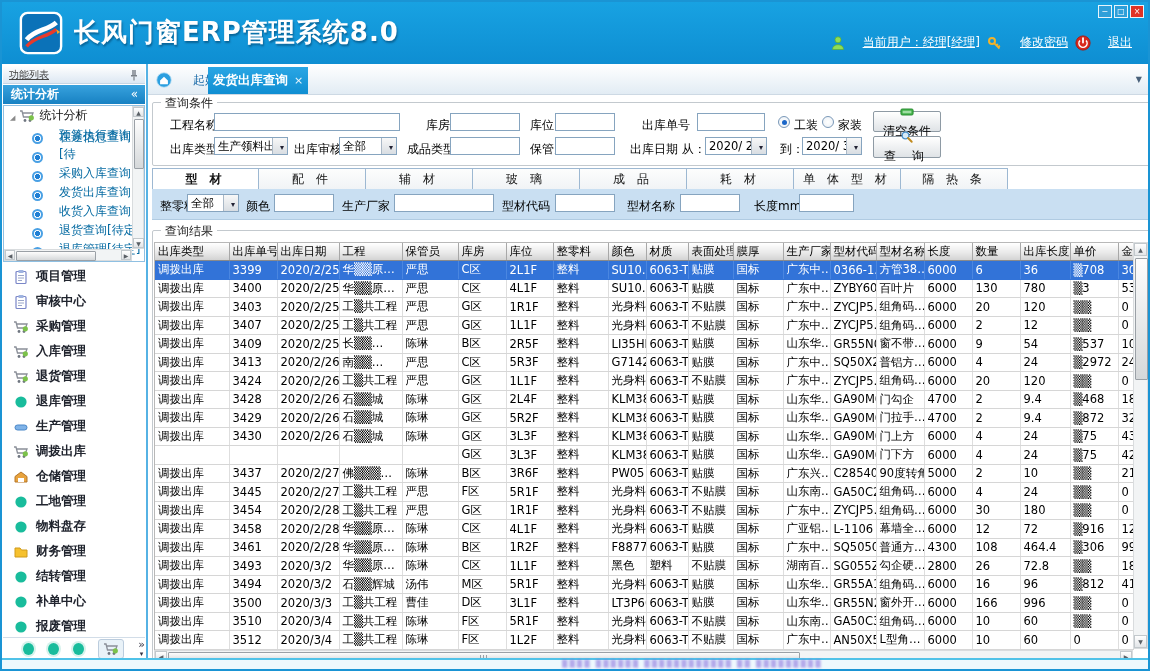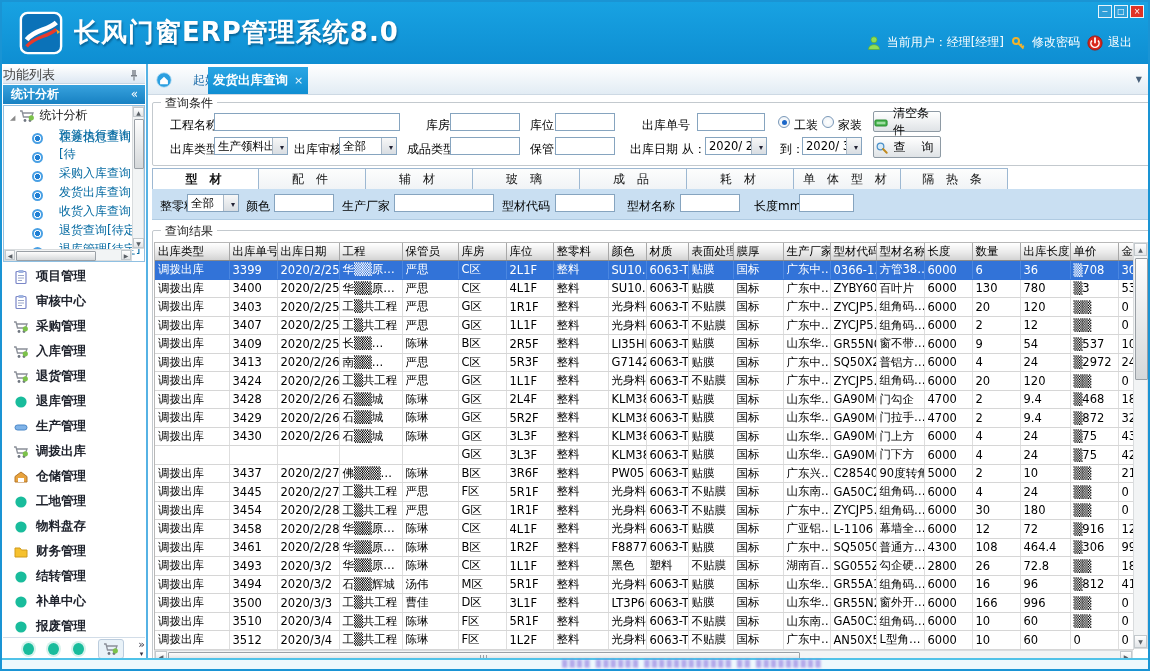--- a/index.html
+++ b/index.html
@@ -6,31 +6,31 @@
   .app{position:relative;width:1150px;height:671px;overflow:hidden;background:#fff;
        font-family:"DejaVu Sans",sans-serif;border:2px solid #1a94d4;box-sizing:border-box;}
   
   .titlebar{position:absolute;left:0;top:0;width:100%;height:62px;
             background:linear-gradient(#18a2e2,#0e8ed2);}
   .logo{position:absolute;left:16px;top:8px;width:46px;height:46px;}
   .apptitle{position:absolute;left:72px;top:13px;font-size:26px;font-weight:bold;color:#fff;
             letter-spacing:1px;text-shadow:1px 2px 2px rgba(0,60,100,.55);white-space:nowrap;}
   .userbar{position:absolute;right:16px;top:32px;display:flex;align-items:center;gap:7px;
            color:#fff;font-size:12px;white-space:nowrap;}
-  .userbar .grp{display:flex;align-items:center;gap:5px;cursor:default;}
+  .userbar .grp{display:flex;align-items:center;gap:17px;cursor:default;text-decoration:underline;}
   .winbtns{position:absolute;right:4px;top:3px;display:flex;gap:2px;}
   .wbtn{width:14px;height:13px;border:1px solid #e8f4fb;background:#2f9fd9;color:#fff;
         font-size:8px;line-height:11px;text-align:center;box-sizing:border-box;}
   .wbtn.close{background:#e03326;}
   
   .sidebar{position:absolute;left:0;top:62px;width:146px;height:598px;background:#fff;
            border-right:2px solid #56b2e4;box-sizing:border-box;}
   .funcbar{position:absolute;left:1px;top:2px;right:1px;height:18px;
            background:linear-gradient(#fefefe,#dde8f3);border-bottom:1px solid #c6d6e4;
-           font-size:13px;color:#444;line-height:18px;box-sizing:border-box;}
+           font-size:10px;color:#444;line-height:18px;padding-left:6px;box-sizing:border-box;text-decoration:underline;}
   .pin{position:absolute;right:6px;top:3px;width:10px;height:12px;}
   .sechdr{position:absolute;left:1px;top:21px;right:1px;height:19px;
           background:linear-gradient(#38a2de,#1781c2);color:#fff;font-size:12px;font-weight:bold;
           line-height:19px;padding-left:8px;box-sizing:border-box;}
   .sechdr .collapse{position:absolute;right:7px;top:0;font-weight:normal;cursor:pointer;}
   .tree{position:absolute;left:1px;top:41px;right:1px;height:157px;border:1px solid #8fc0e2;
         box-sizing:border-box;overflow:hidden;background:#fff;}
   .troot{display:flex;align-items:center;gap:4px;height:19px;padding-left:6px;font-size:12px;color:#111;}
   .troot .exp::after{content:"◢";font-size:7px;color:#8a8a8a;}
   .titem{display:flex;align-items:flex-end;gap:16px;height:19px;padding-left:28px;font-size:12px;color:#0369a1;cursor:pointer;}
@@ -61,21 +61,21 @@
   .lb{position:absolute;font-size:12px;color:#000;white-space:nowrap;}
   .in{position:absolute;height:18px;border:1px solid #86a4bf;background:#fff;box-sizing:border-box;
       font-size:12px;padding:0 3px;font-family:"DejaVu Sans",sans-serif;}
   .cb{position:absolute;height:18px;border:1px solid #86a4bf;background:#fff;box-sizing:border-box;
       font-size:11.5px;line-height:16px;padding-left:3px;overflow:hidden;white-space:nowrap;cursor:pointer;}
   .cb::after{content:"";position:absolute;right:0;top:0;bottom:0;width:14px;
              background:linear-gradient(#f8f8f8,#d8dde2);border-left:1px solid #aab8c6;}
   .cb::before{content:"▾";position:absolute;right:3px;top:2px;font-size:8px;color:#223;z-index:2;}
   .btn{position:absolute;display:flex;align-items:center;justify-content:center;gap:5px;
        border:1px solid #8e9aa4;background:linear-gradient(#ffffff,#dfe3e6);font-size:12px;
-       border-radius:2px;cursor:pointer;box-sizing:border-box;}
+       border-radius:2px;cursor:pointer;box-sizing:border-box;flex-direction:column;}
   .radio{position:absolute;width:12px;height:12px;border-radius:50%;border:1px solid #7a98b8;
          background:radial-gradient(#fff,#e9eff5);box-sizing:border-box;cursor:pointer;}
   .radio.on::after{content:"";position:absolute;left:2.5px;top:2.5px;width:5px;height:5px;
                    border-radius:50%;background:#1a66c8;}
   .fieldset{position:absolute;border:1px solid #c3c9ce;border-radius:2px;background:#fff;}
   .legend{position:absolute;top:-8px;left:8px;background:#fff;padding:0 4px;font-size:12px;color:#222;}
   
   .mtabs{position:absolute;left:150px;top:166px;width:996px;height:21px;display:flex;
          border-bottom:1px solid #9db8d2;}
   .mtab{flex:0 0 107px;height:38px;line-height:20px;text-align:center;font-size:12px;

